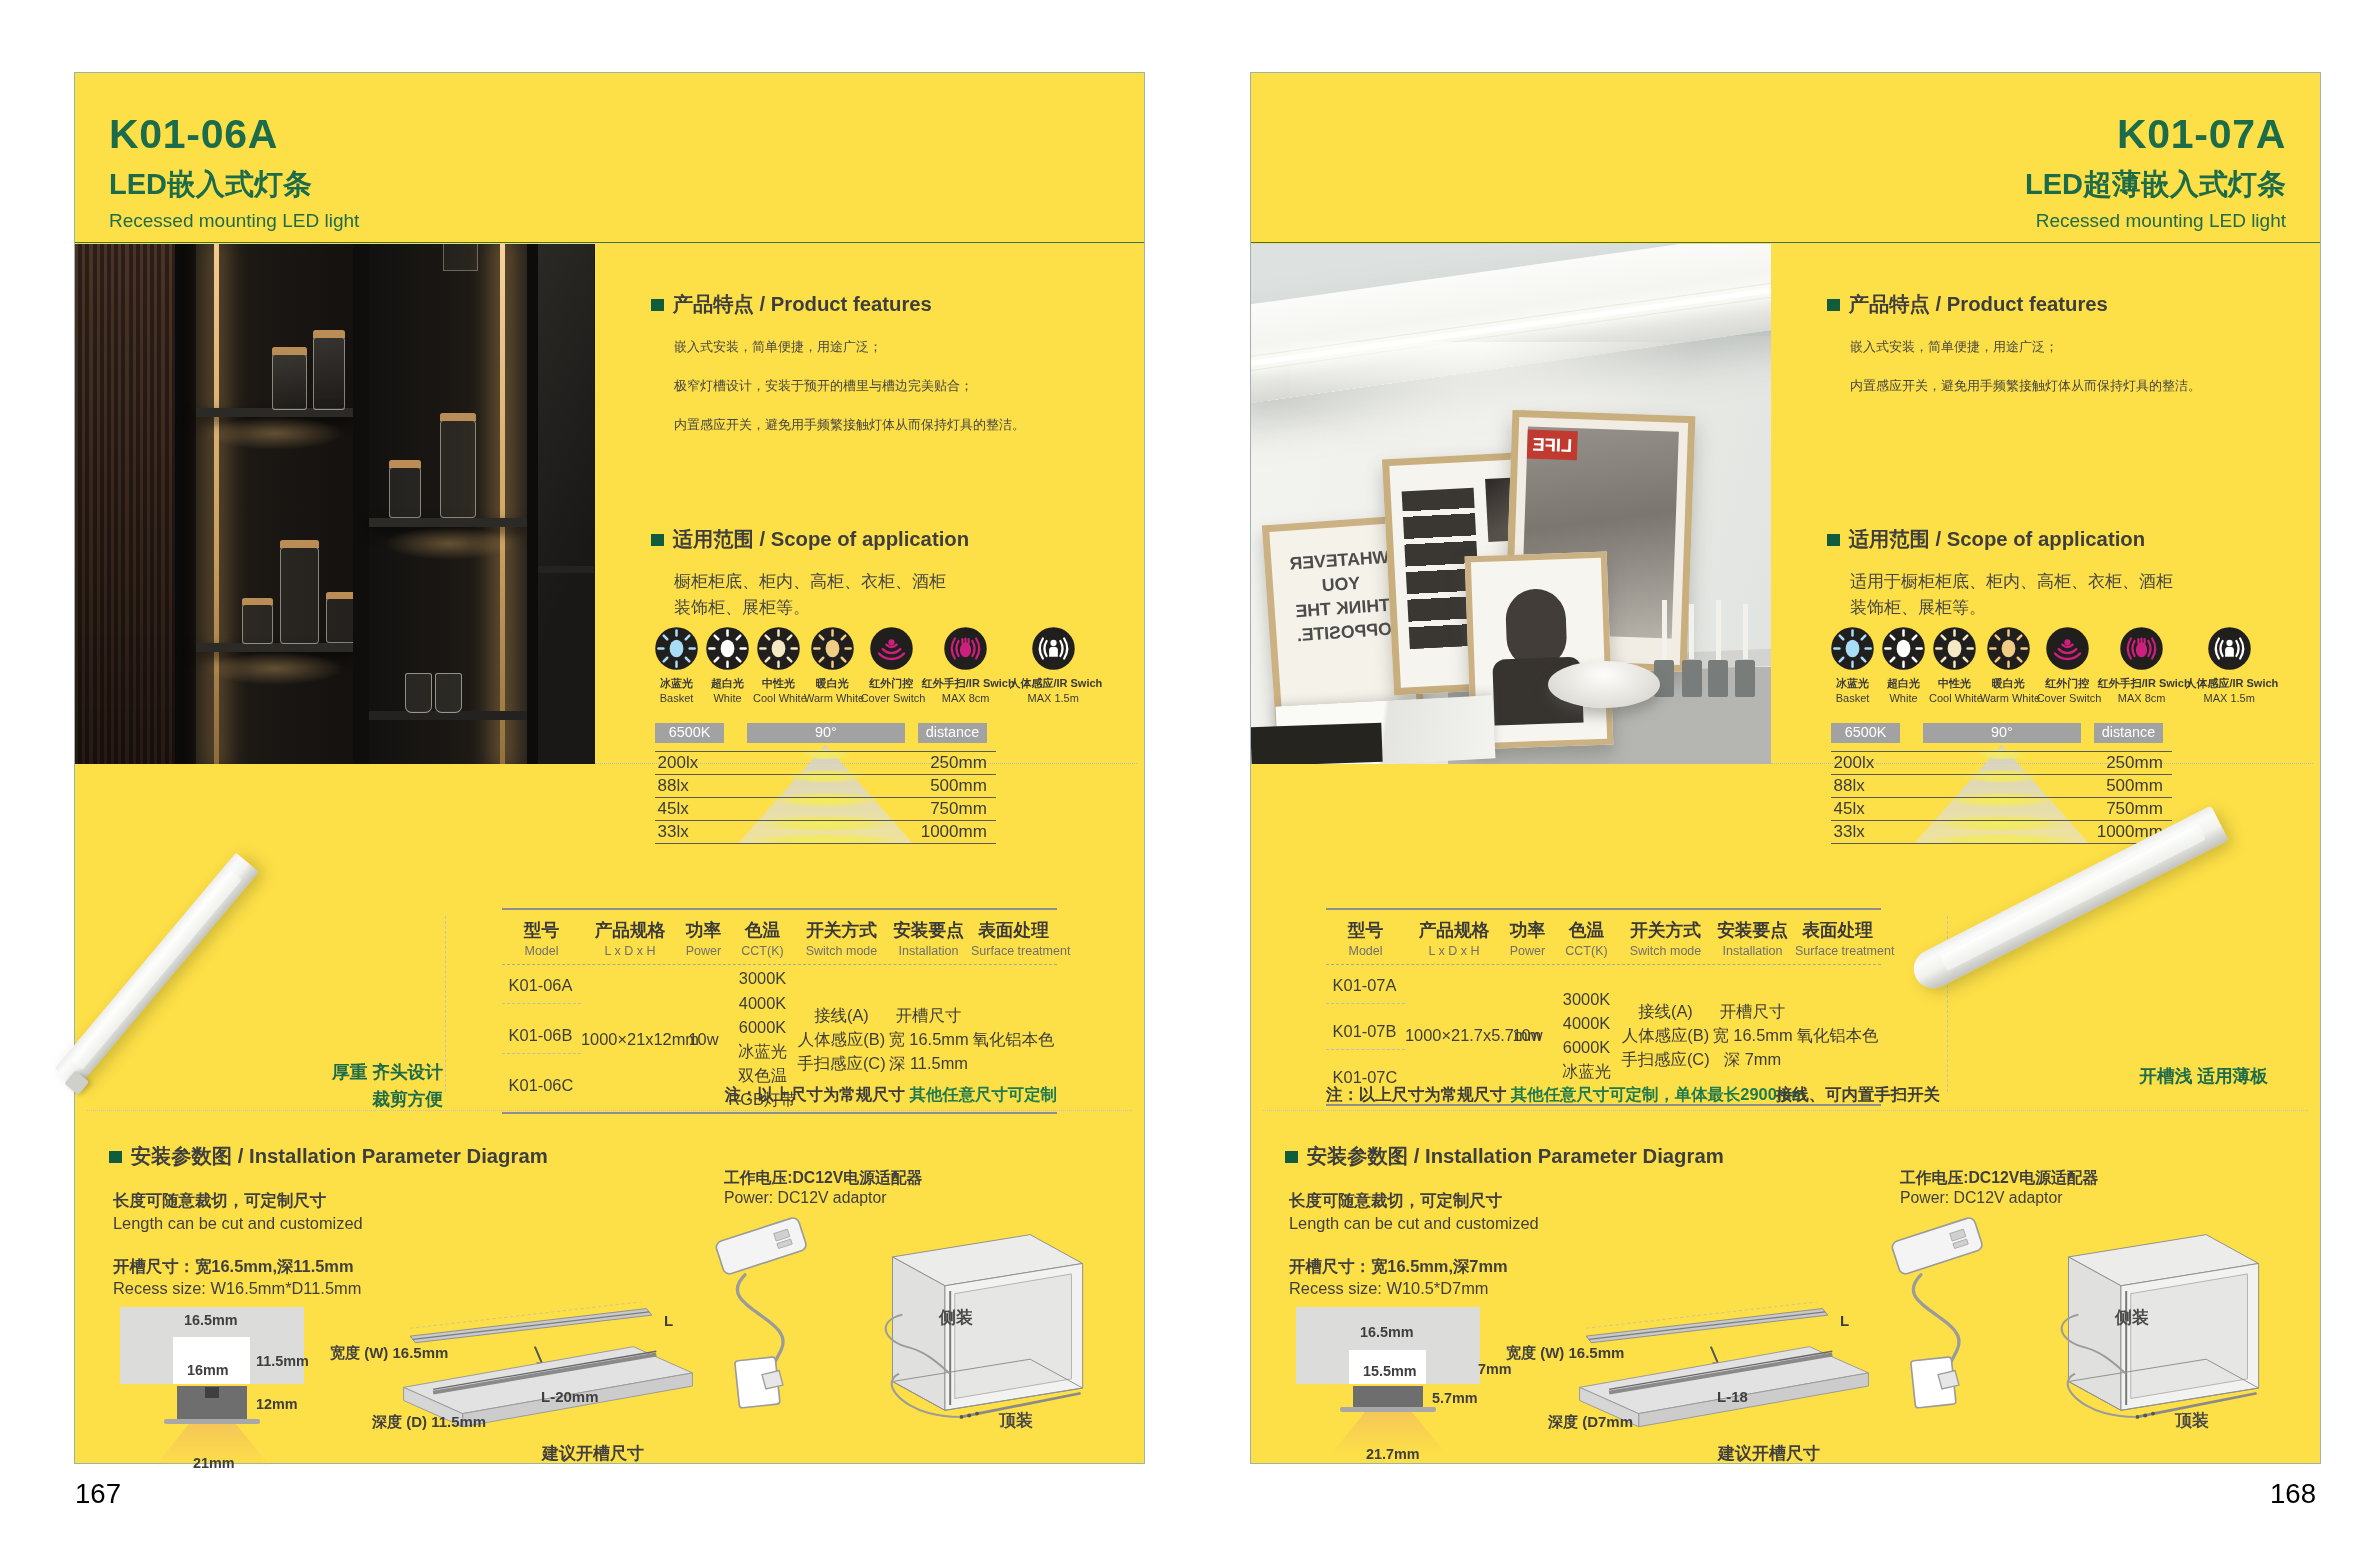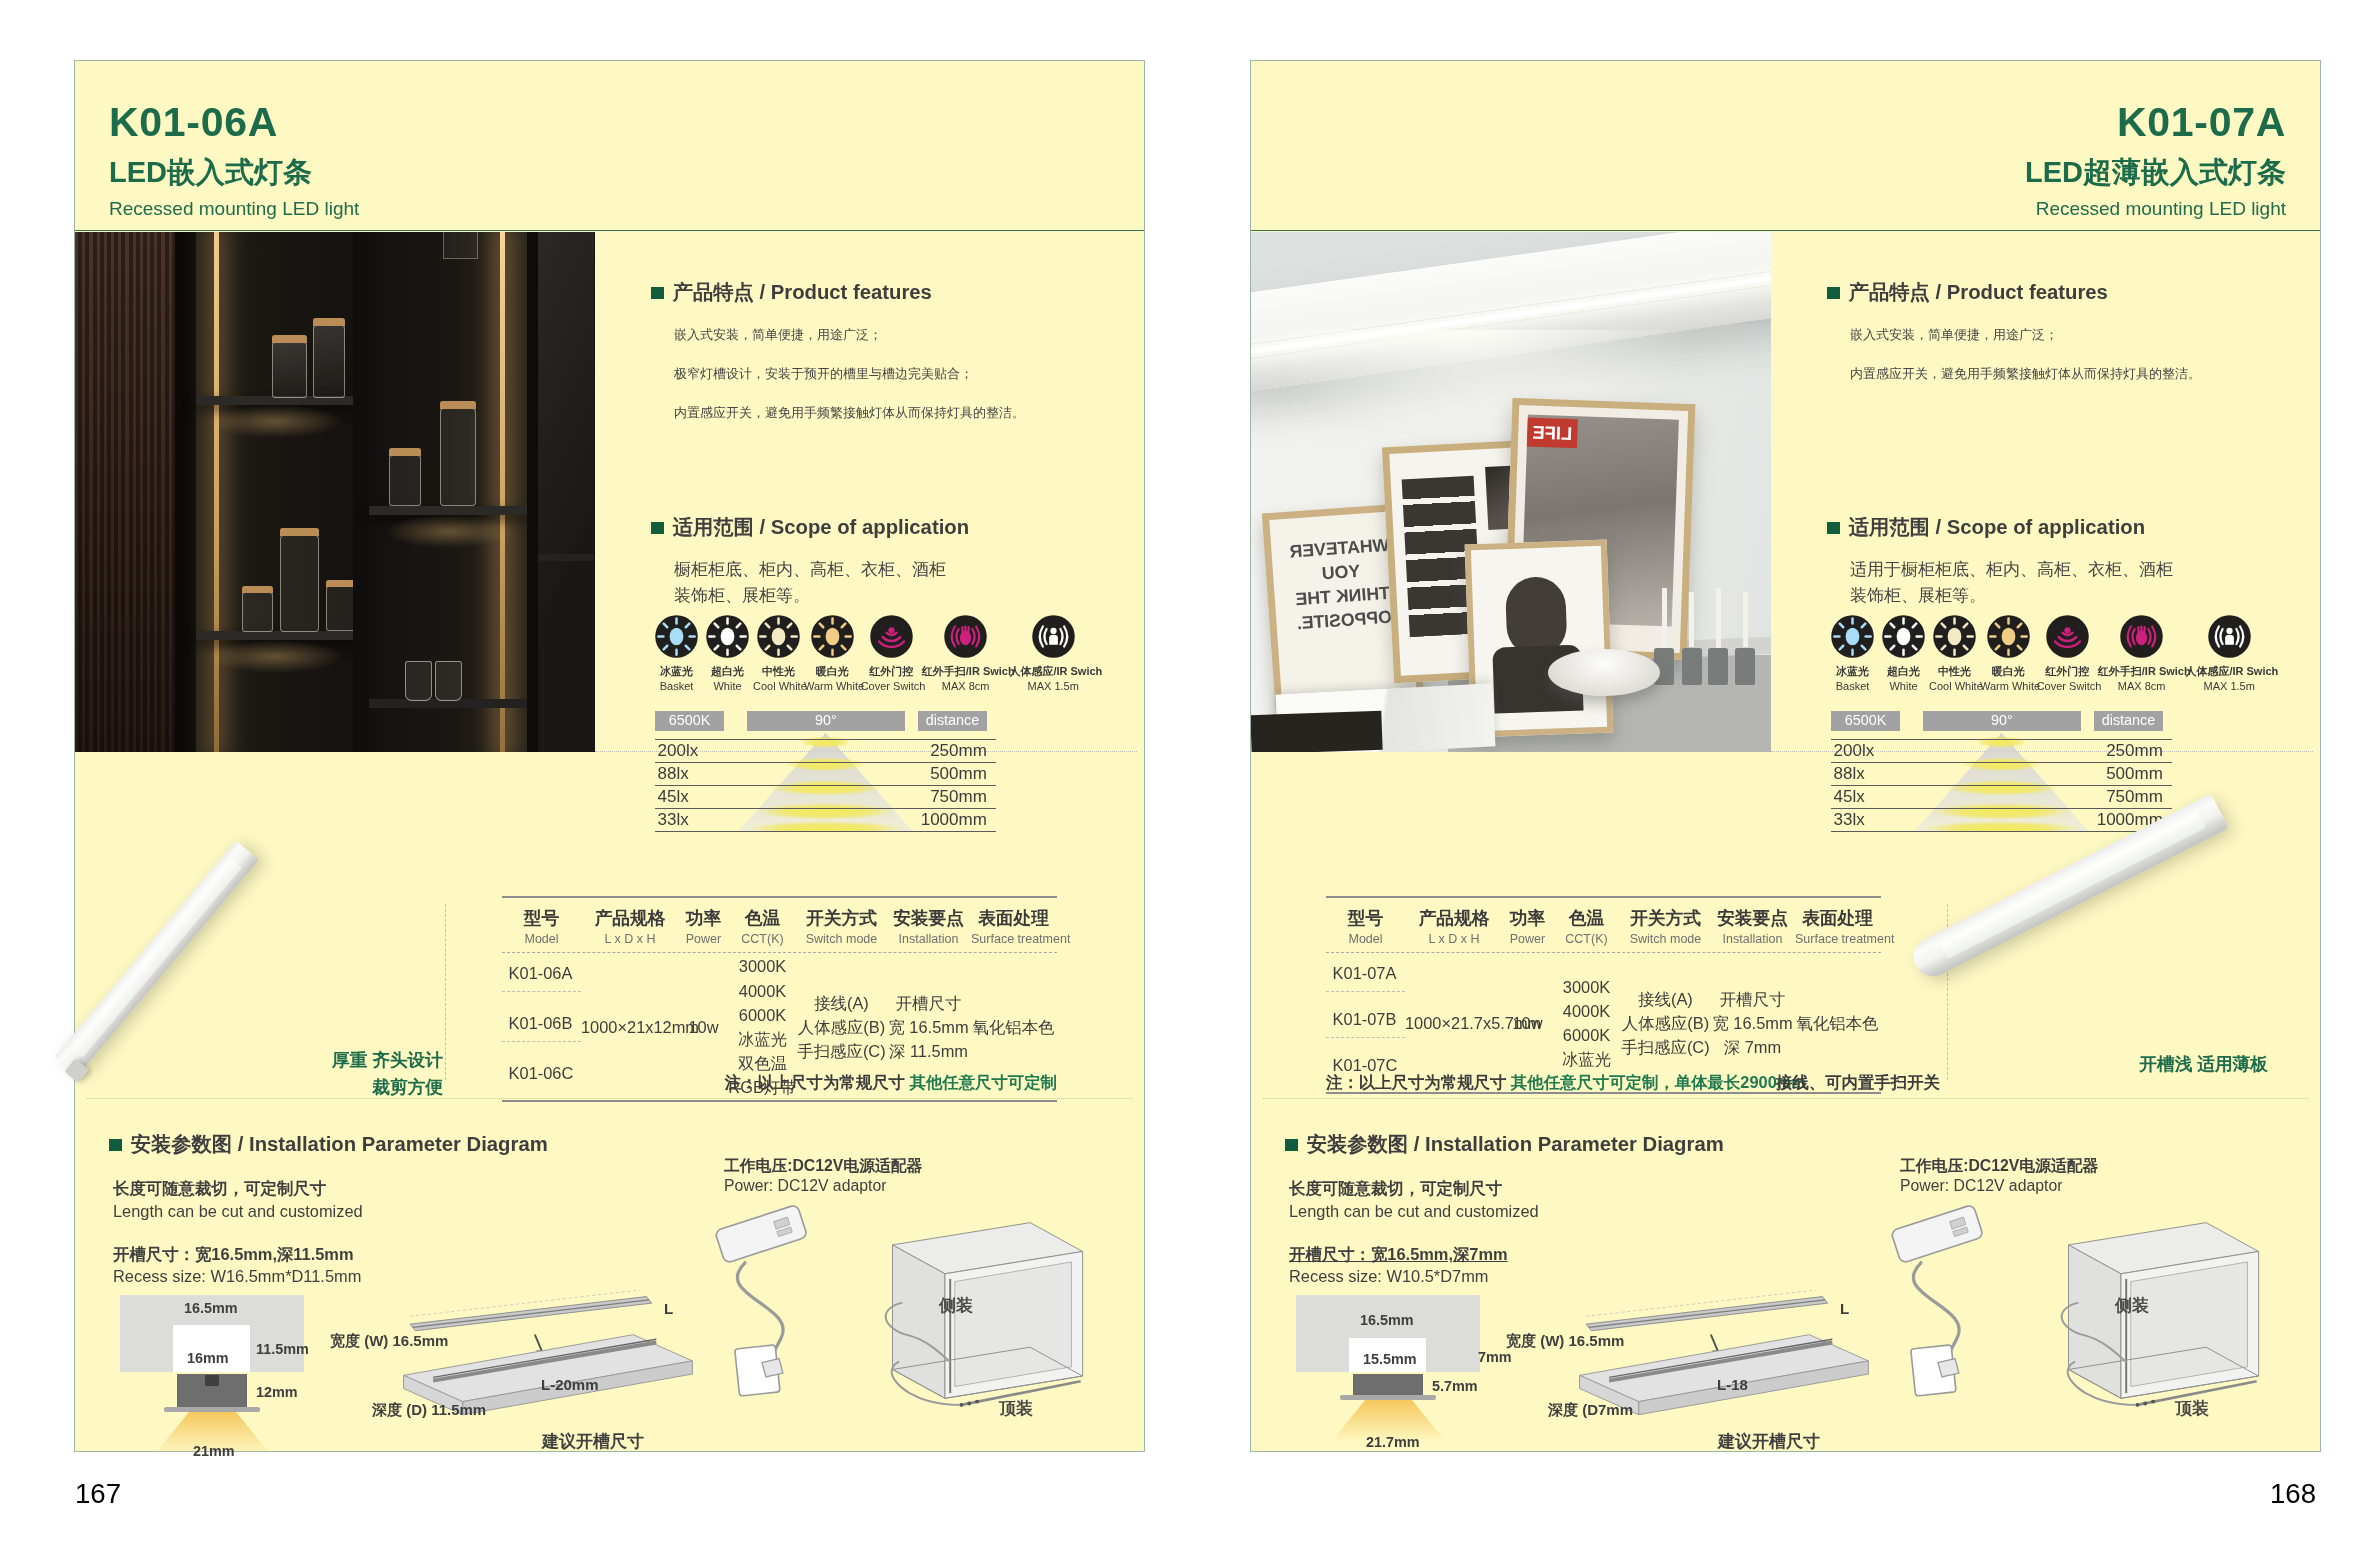--- a/index.html
+++ b/index.html
@@ -1,21 +1,21 @@
 <!DOCTYPE html>
 <html style="font-size:10.5px"><head>
 <meta charset="utf-8">
 <style>
   html,body{margin:0;padding:0;}
   body{
     width:2377px;height:1550px;position:relative;background:#ffffff;
     font-family:"Liberation Sans", sans-serif;color:#3d3d3d;
     -webkit-font-smoothing:antialiased;
   }
-  .page{position:absolute;top:60px;width:1069px;height:1390px;background:#fef9c3;border:1.3px solid #9db5a8;}
+  .page{position:absolute;top:72px;width:1069px;height:1390px;background:#fde047;border:1.3px solid #9db5a8;}
   #pageL{left:74px;} #pageR{left:1250px;}
 
   
   .head{position:absolute;top:38px;}
   .head.hl{left:34px;text-align:left;}
   .head.hr{right:34px;text-align:right;}
   .model-title{font-size:41px;font-weight:bold;color:#1c6b4a;letter-spacing:0.7px;}
   .sub-zh{font-size:29px;font-weight:bold;color:#1c6b4a;margin-top:6.6px;}
   .sub-en{font-size:19px;color:#1f6b4c;margin-top:5.3px;}
   .head-rule{position:absolute;top:169px;left:0;right:0;height:1.3px;background:#3a6f5c;}
@@ -777,21 +777,21 @@
     </div>
   </div>
   <div class="render-cap" style="left:827px;top:990px;width:190px;">开槽浅 适用薄板</div>
   <div class="dash-sep" style="top:1037px;"></div>
 
   <div class="rcol-item sec-head" style="left:34px;top:1069px;">
     <span class="bullet"></span><span>安装参数图 / Installation Parameter Diagram</span>
   </div>
   <div class="inst-txt-zh" style="left:38px;top:1117px;">长度可随意裁切，可定制尺寸</div>
   <div class="inst-txt-en" style="left:38px;top:1141px;">Length can be cut and customized</div>
-  <div class="inst-txt-zh" style="left:38px;top:1183px;text-decoration:underline;">开槽尺寸：宽16.5mm,深7mm</div>
+  <div class="inst-txt-zh" style="left:38px;top:1183px;">开槽尺寸：宽16.5mm,深7mm</div>
   <div class="inst-txt-en" style="left:38px;top:1206px;">Recess size: W10.5*D7mm</div>
 
   <div class="cs" style="left:38px;top:1234px;">
     <div class="panel"></div>
     <div class="notch" style="top:43px;height:34px;"></div>
     <div class="dim" style="left:71px;top:17px;">16.5mm</div>
     <div class="dim" style="left:74px;top:56px;">15.5mm</div>
     <div class="dim" style="left:143px;top:54px;margin-left:46px;">7mm</div>
     <div class="block" style="height:21px;"></div>
     <div class="flange" style="top:100px;"></div>

